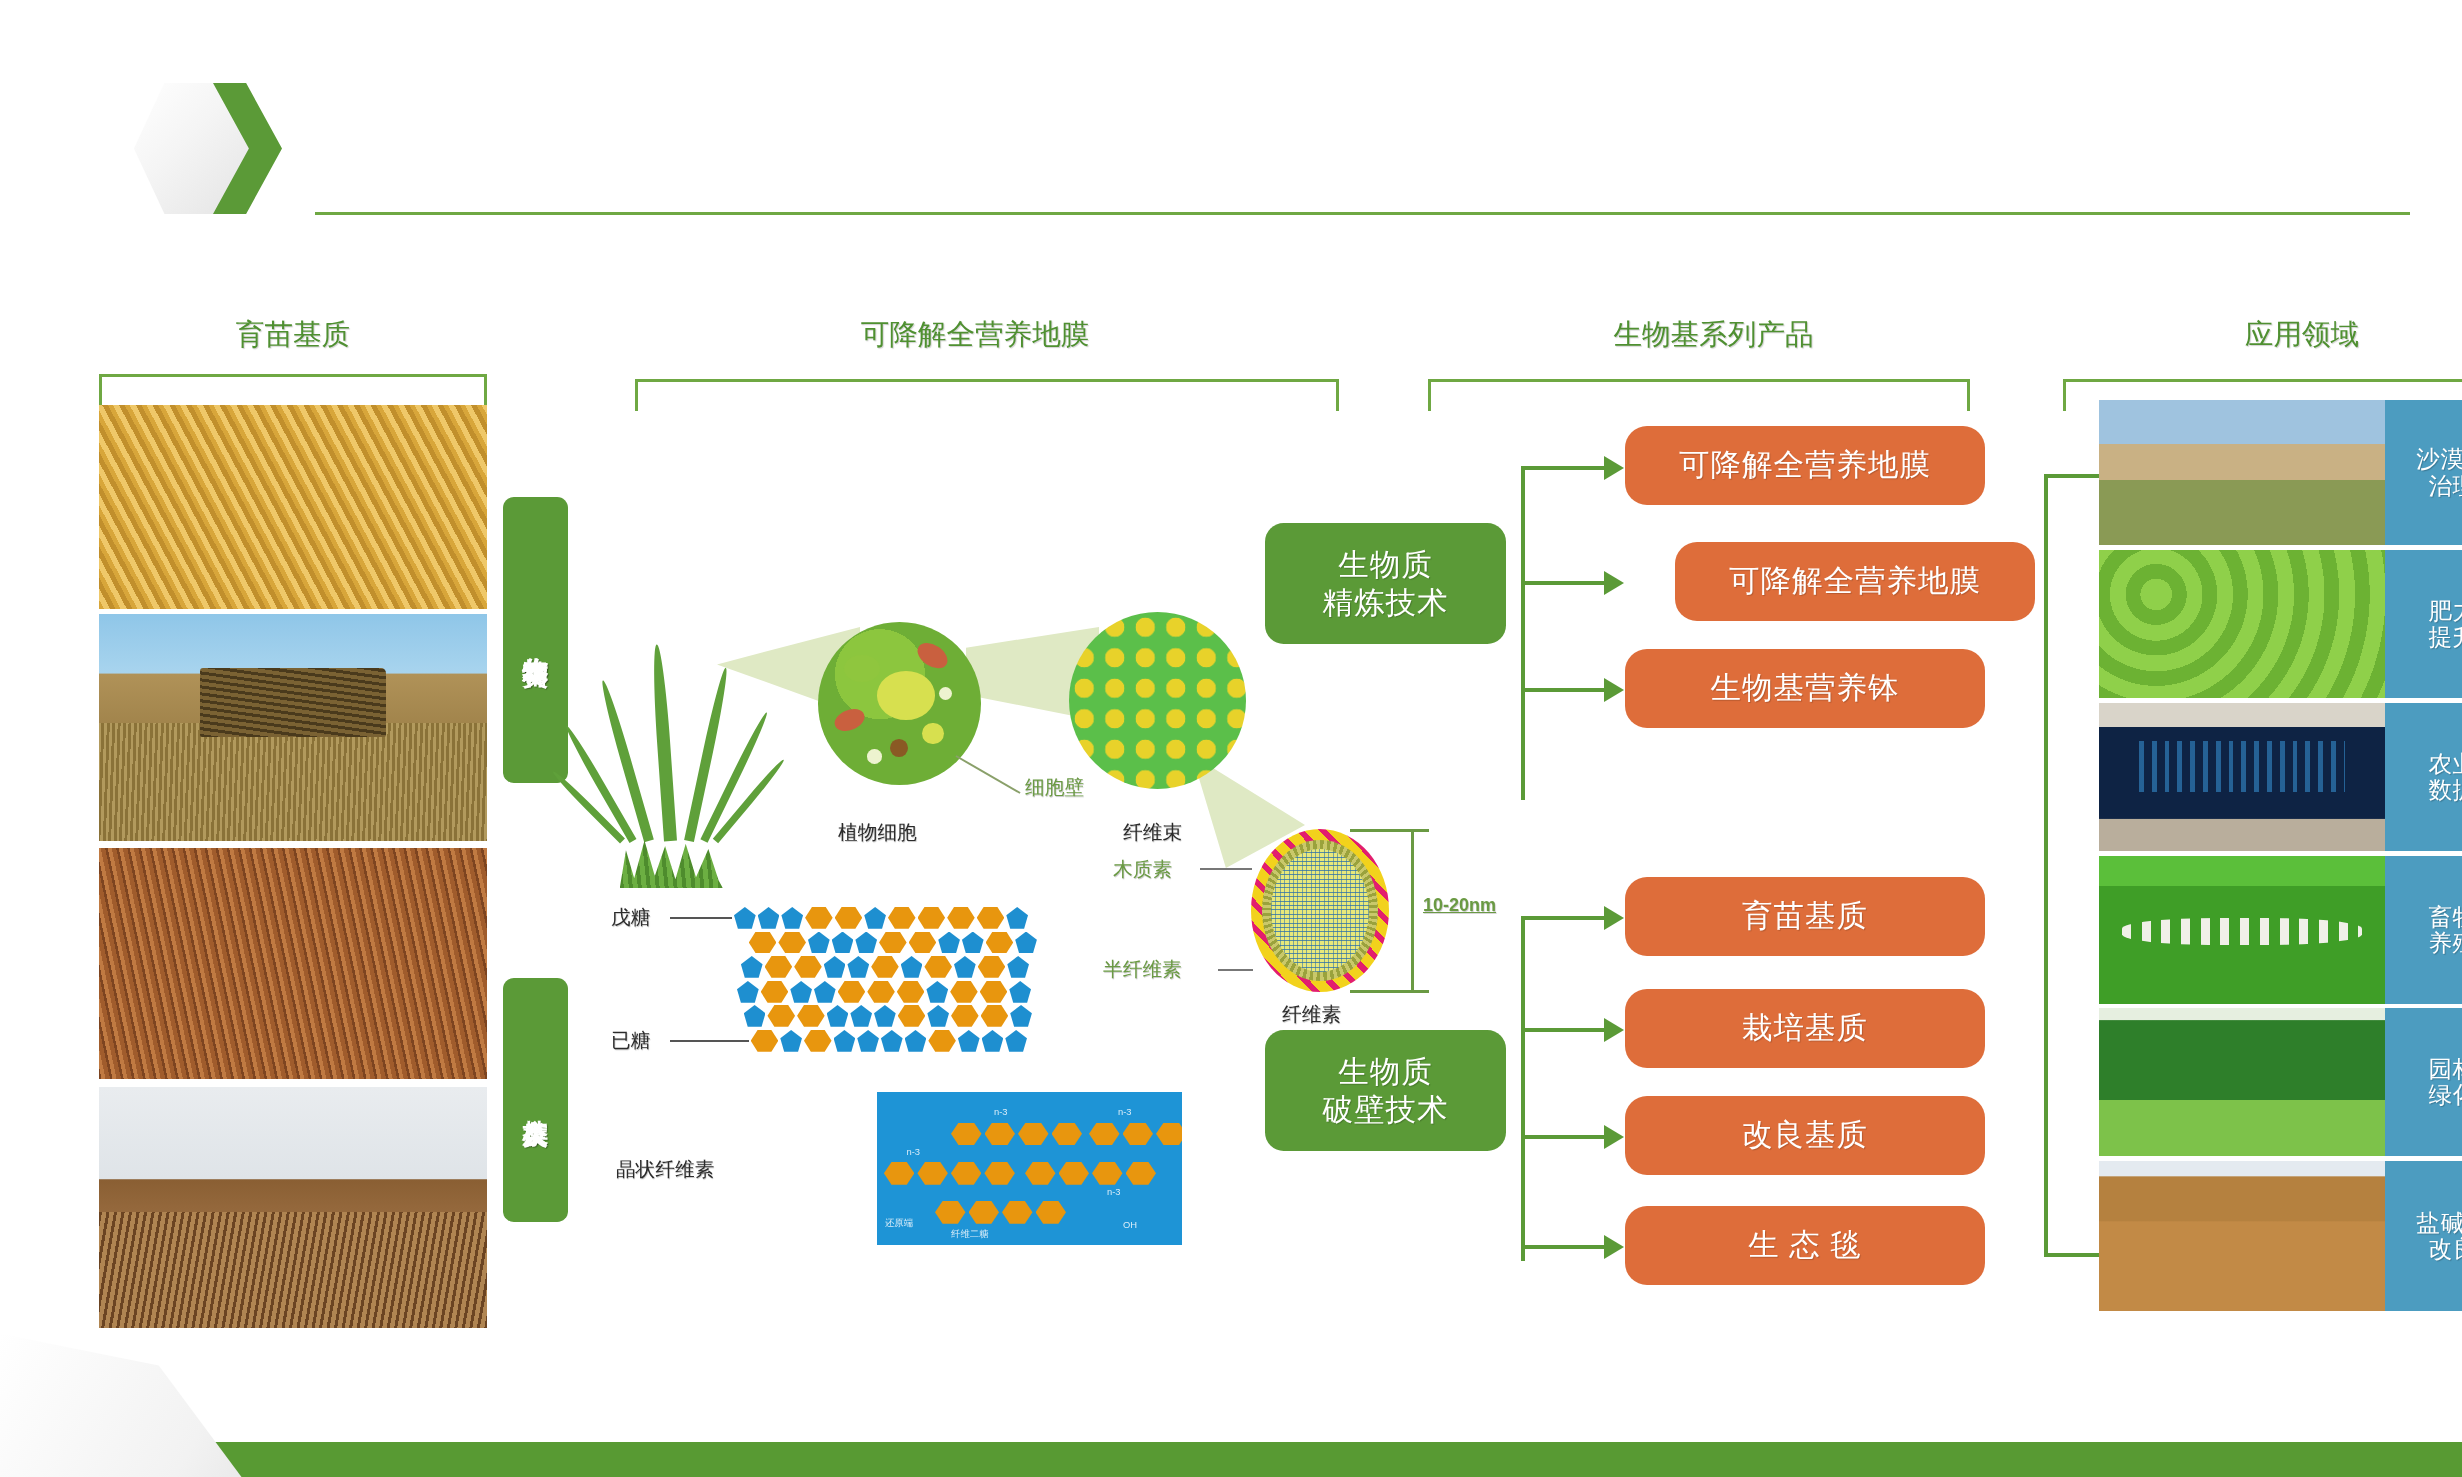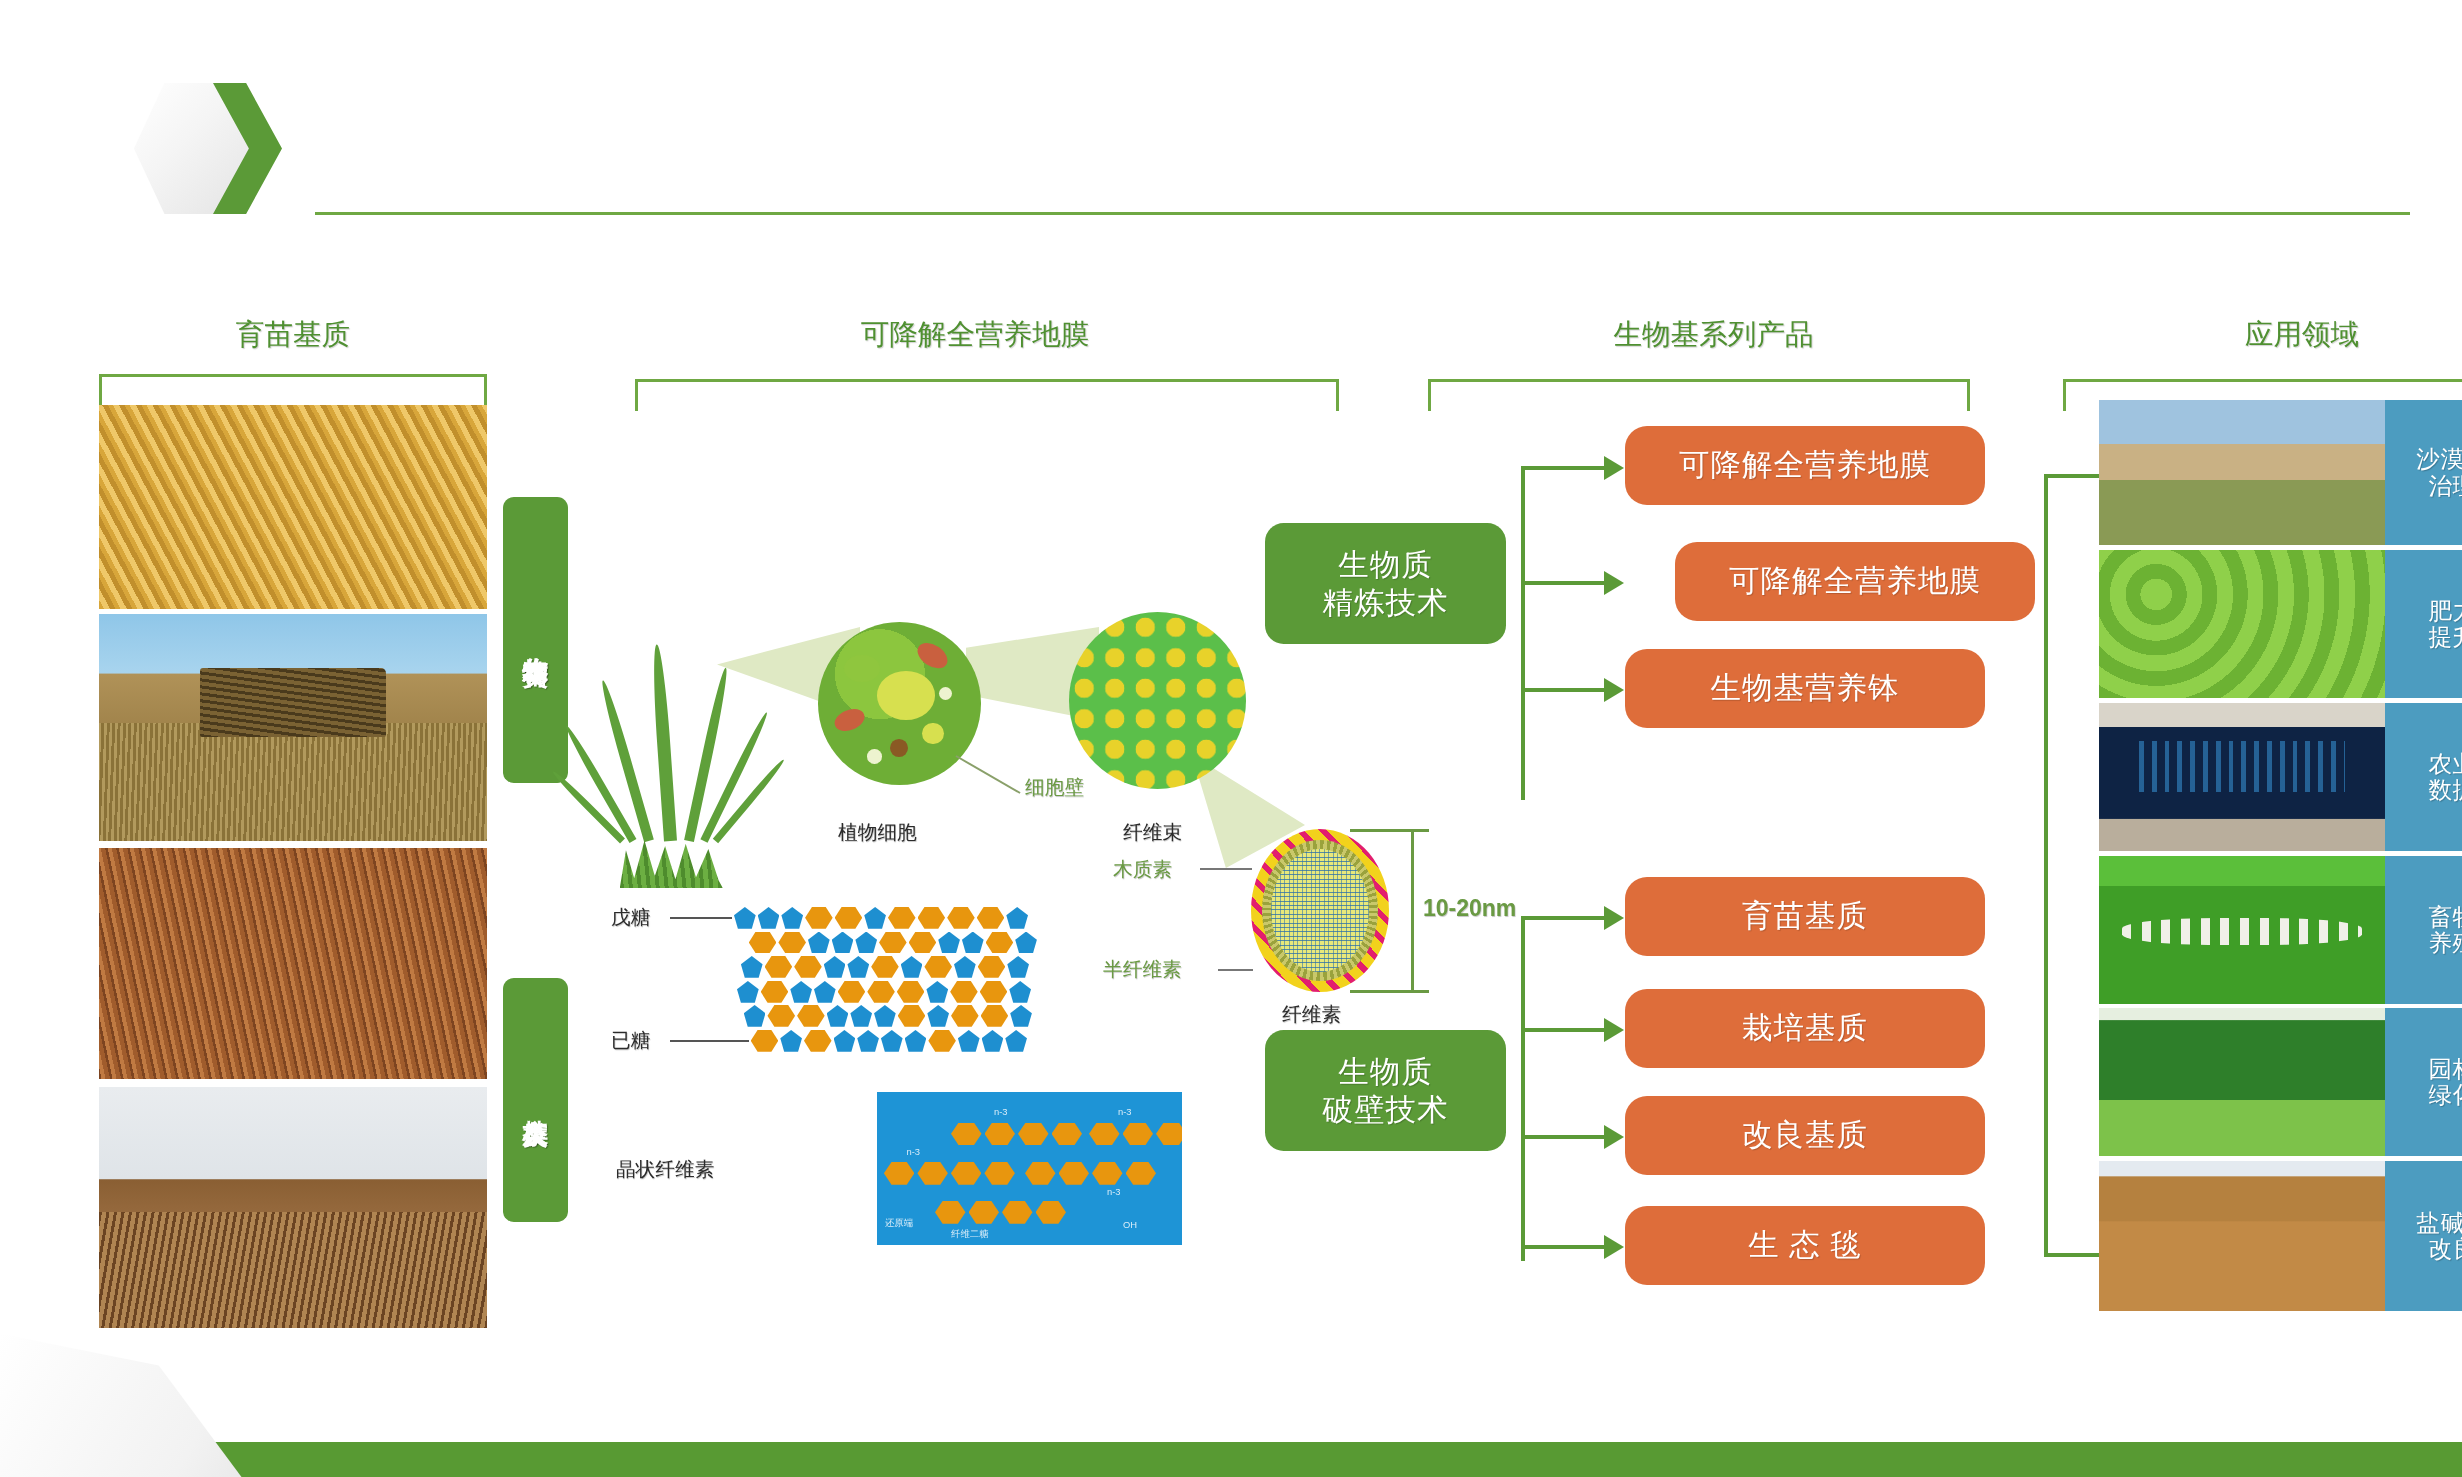--- a/index.html
+++ b/index.html
@@ -256,21 +256,21 @@
   </div>
   <div class="leader" style="left:589px; top:389px; width:52px; background:#777;"></div>
   <div class="sci-lbl green" style="left:502px; top:377px;">木质素</div>
   <div class="leader" style="left:607px; top:490px; width:35px; background:#777;"></div>
   <div class="sci-lbl green" style="left:492px; top:477px;">半纤维素</div>
   <div class="sci-lbl" style="left:671px; top:522px;">纤维素</div>
 
   <div class="dimline" style="left:739px; top:350px; width:79px; height:2.5px;"></div>
   <div class="dimline" style="left:739px; top:511px; width:79px; height:2.5px;"></div>
   <div class="dimline" style="left:800px; top:350px; width:2.5px; height:164px;"></div>
-  <div class="sci-lbl green" style="left:812px; top:416px; font-size:23px; font-weight:bold;">10-20nm</div>
+  <div class="sci-lbl green" style="left:812px; top:416px; font-size:18px; font-weight:bold;text-decoration:underline;">10-20nm</div>
 
   <div id="sugar">
     <div class="sugar-row" style="top:0px;">
       <div class="penta"></div>
         <div class="penta"></div>
         <div class="penta"></div>
       <div class="hexa"></div>
         <div class="hexa"></div>
         <div class="penta"></div>
       <div class="hexa"></div>

